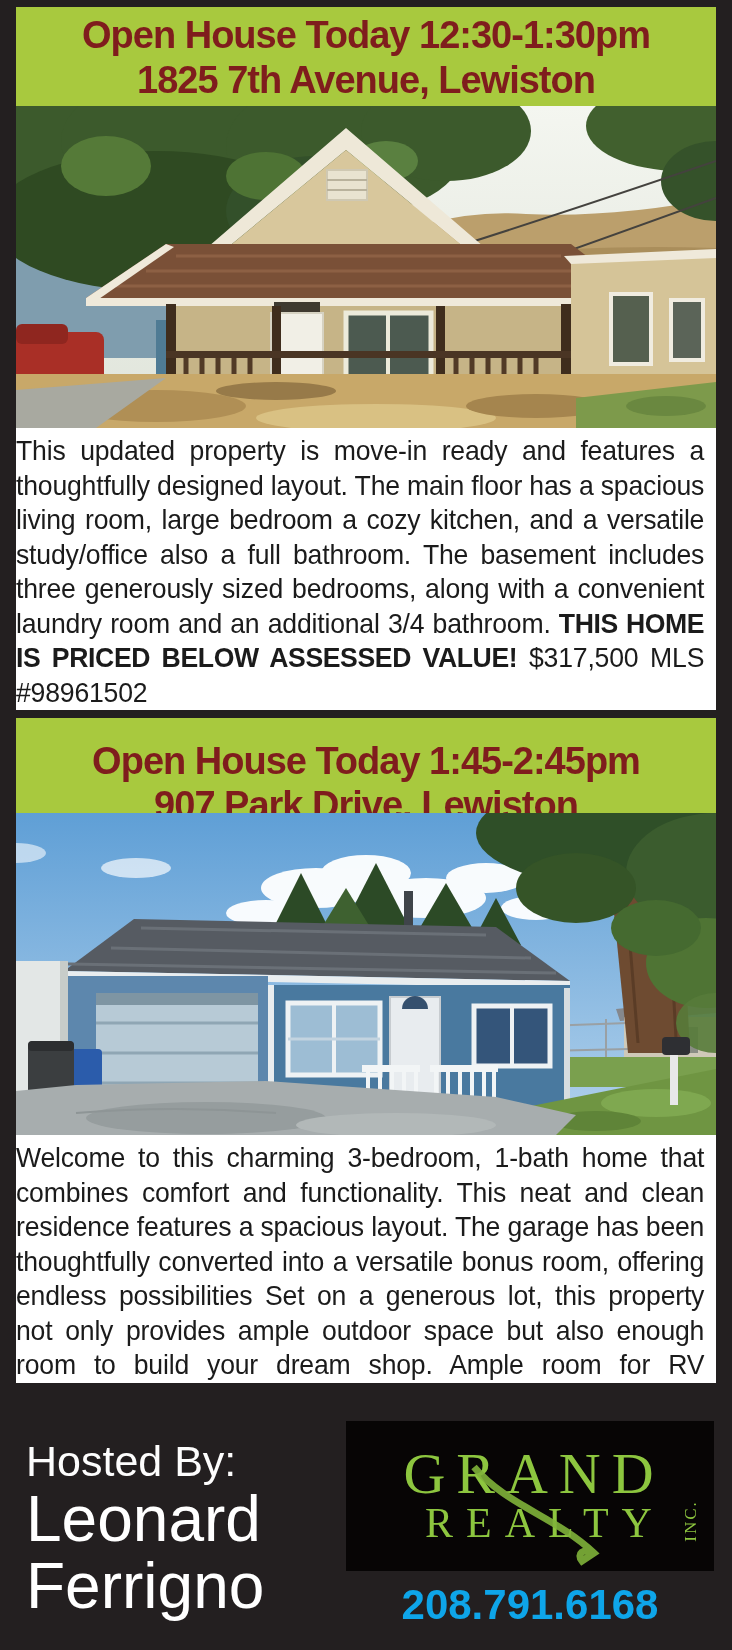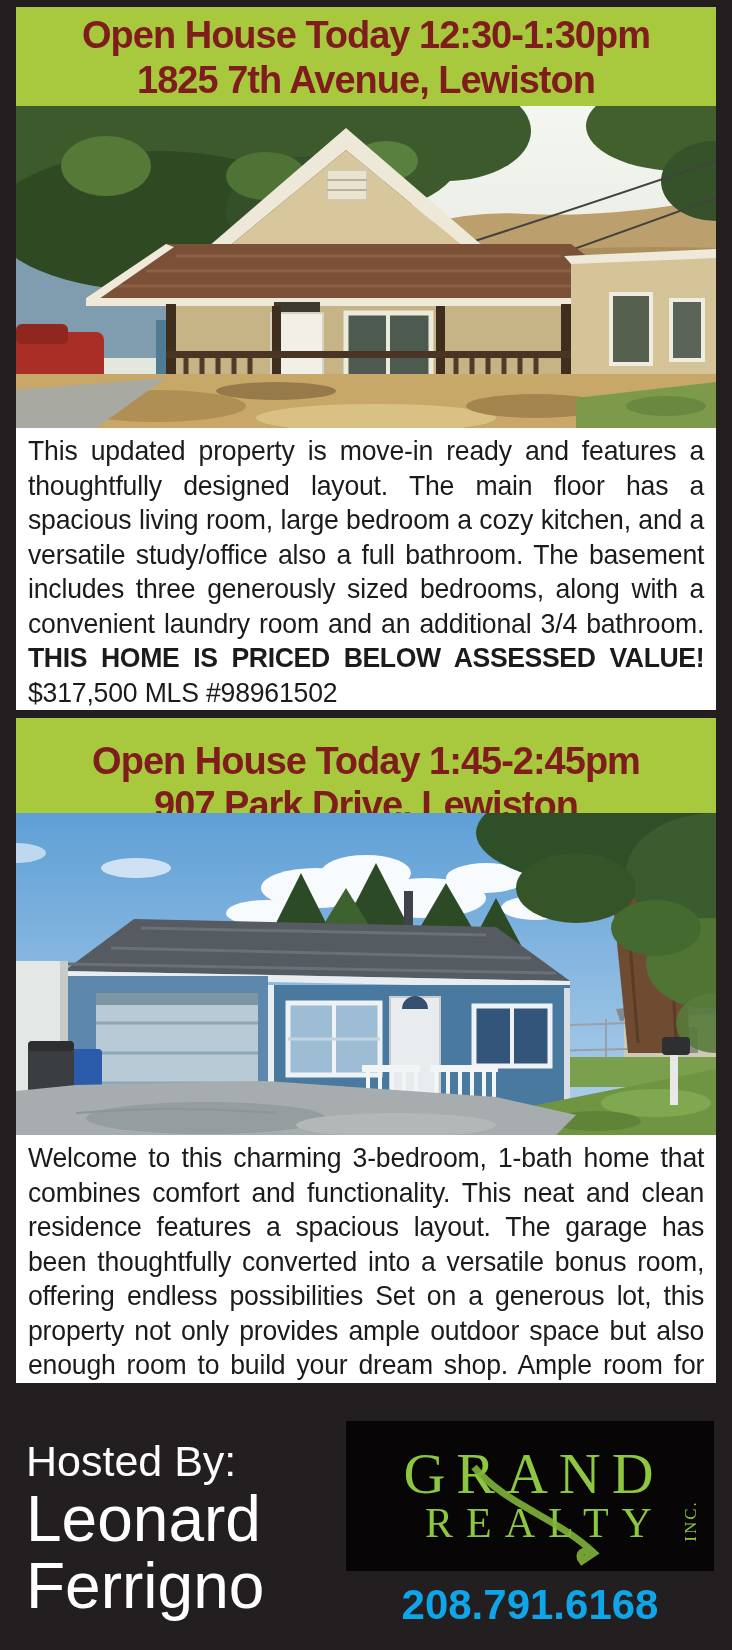--- a/index.html
+++ b/index.html
@@ -13,21 +13,21 @@
   }
   .banner{
     background:var(--banner-green,#a8c93e);
     color:#7f1d1d;text-align:center;font-weight:bold;
     letter-spacing:-1px;
   }
   .banner-1{height:99px;font-size:38px;line-height:45px;padding-top:6px;box-sizing:border-box;}
   .banner-2{height:95px;font-size:38px;line-height:44px;padding-top:21px;box-sizing:border-box;}
   .photo{height:322px;overflow:hidden;background:#888;}
   .photo svg{display:block;width:700px;height:322px;}
-  .copyblock{background:#ffffff;box-sizing:border-box;padding:6px 12px 0 12px;overflow:hidden;}
+  .copyblock{background:#ffffff;box-sizing:border-box;padding:6px 12px 0 0;overflow:hidden;}
   .copyblock-1{height:282px;}
   .copyblock-2{height:248px;}
   .copy{
     width:105.3%;transform:scaleX(.95);transform-origin:left top;
     font-size:28px;line-height:34.5px;letter-spacing:-.2px;
     text-align:justify;color:#1b1b1b;margin:0;
   }
   .copy b{letter-spacing:-.4px;}
   .gap{height:8px;}
   .footer{

